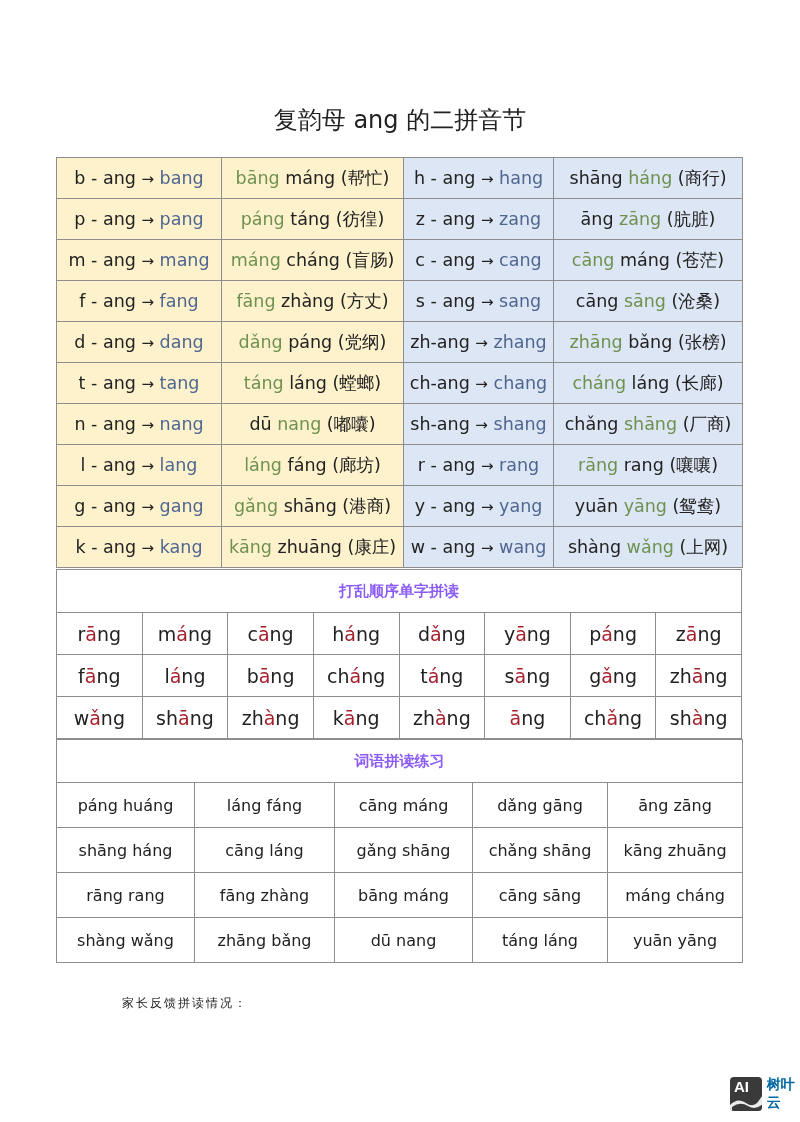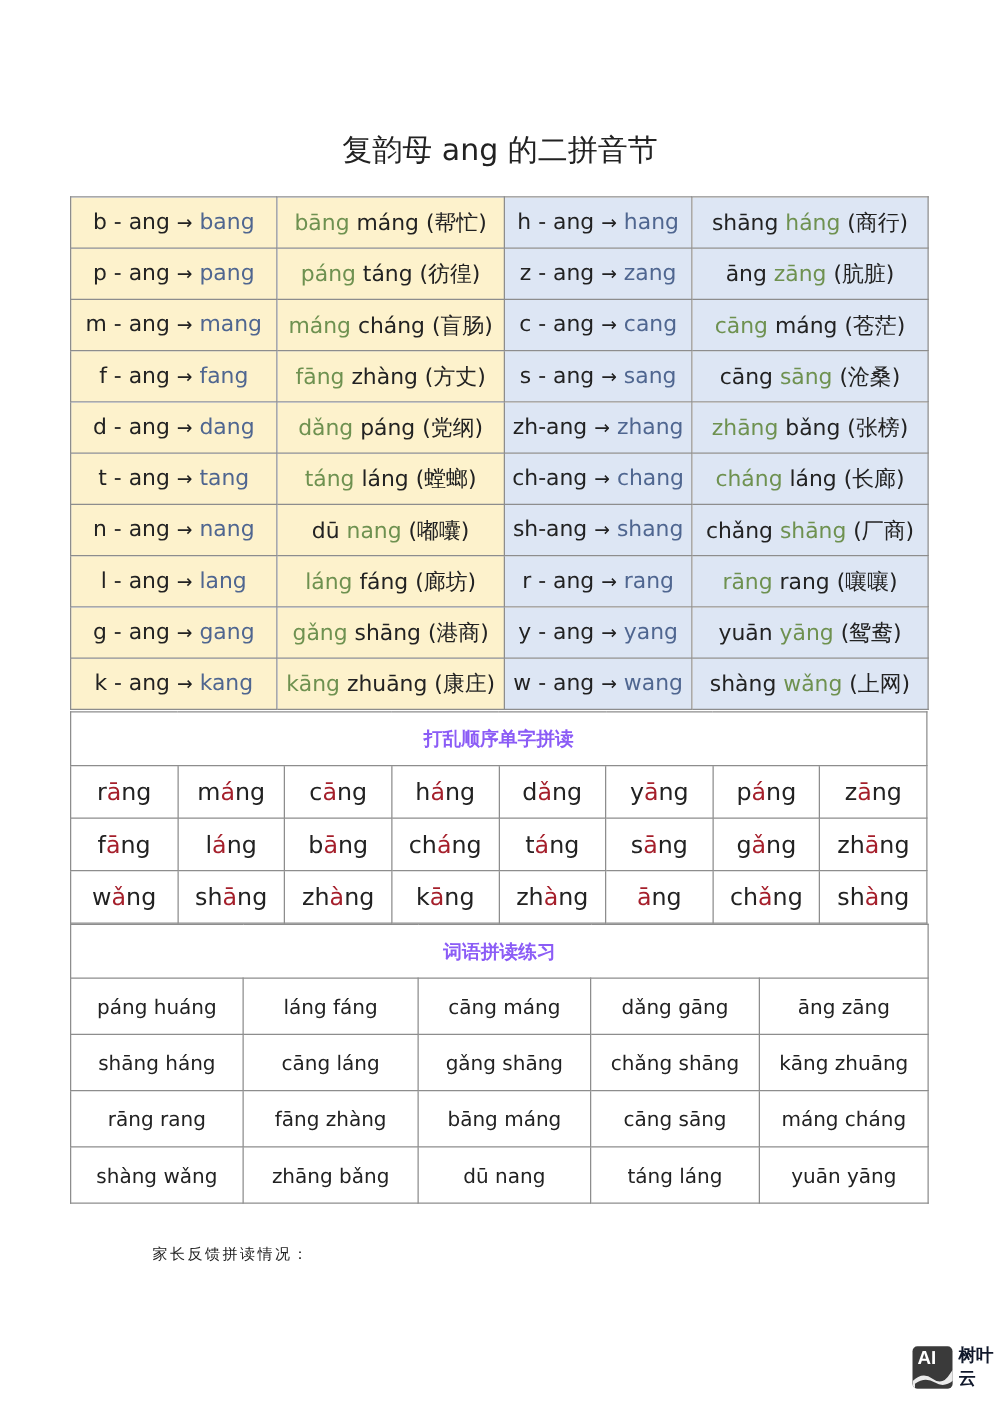--- a/index.html
+++ b/index.html
@@ -50,21 +50,21 @@
     position: absolute; left: 698px; top: 1076px; display: flex; align-items: center; gap: 5px; padding-left: 32px;
   }
   .wm-box {
     width: 40px; height: 34px; background: #3a3a3a; border-radius: 4px; position: relative; overflow: hidden;
   }
   .wm-box .ai {
     position: absolute; left: 4px; top: 1px; color: #fff; font-weight: bold; font-size: 15px;
     font-family: "Liberation Sans", sans-serif;
   }
   .wm-box svg { position: absolute; left: 0; bottom: 0; }
-  .wm-text { font-size: 14px; color: #0f172a; font-weight: bold; }
+  .wm-text { font-size: 14px; color: #0369a1; font-weight: bold; }
 </style>
 </head>
 <body>
 
 <div class="title">复韵母 ang 的二拼音节</div>
 
 <table class="main-table">
   <colgroup>
     <col style="width:165px">
       <col style="width:182px">

